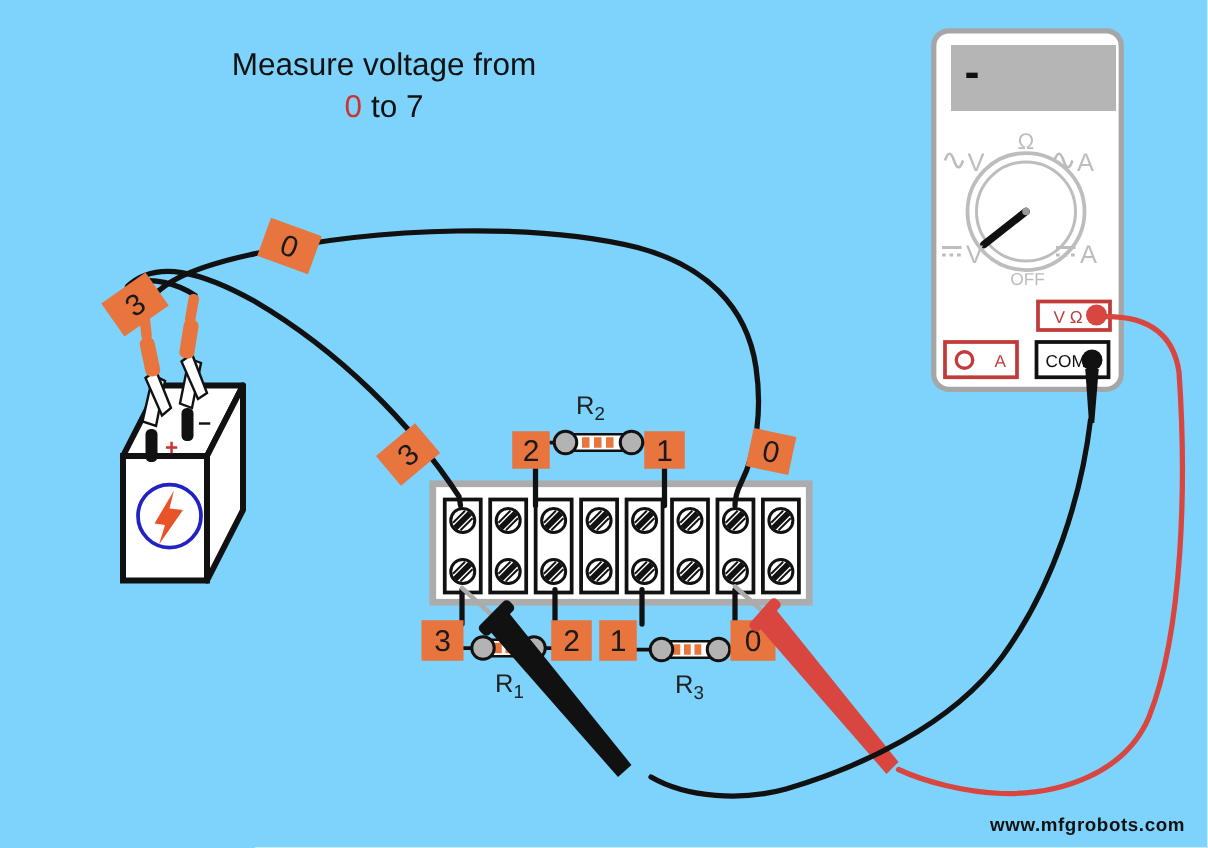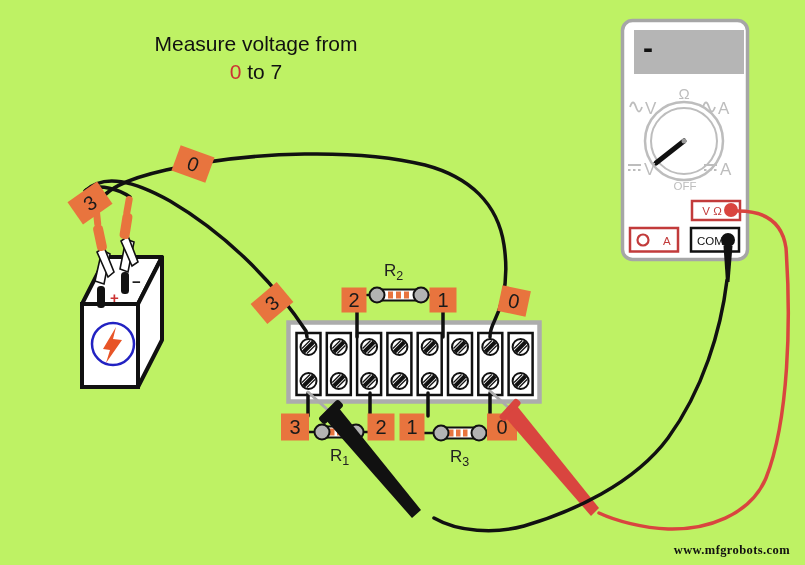--- a/index.html
+++ b/index.html
@@ -1,23 +1,23 @@
 <!DOCTYPE html>
 <html><head>
 <meta charset="utf-8">
 <style>
   html,body{margin:0;padding:0;background:#fff;}
-  .stage{position:relative;width:805px;height:565px;background:#bef264;overflow:hidden;
+  .stage{position:relative;width:805px;height:565px;background:#7dd3fc;overflow:hidden;
          font-family:"Liberation Sans",sans-serif;}
   .stage svg{position:absolute;left:0;top:0;}
   .title{position:absolute;left:128px;top:30px;width:256px;text-align:center;
          font-size:21px;color:#111;line-height:28px;}
   .title .red{color:#CC3333;}
   .watermark{position:absolute;left:660px;top:543px;width:130px;text-align:right;
-             font-family:Liberation Serif, serif;font-weight:bold;font-size:12.5px;
+             font-family:Liberation Sans, sans-serif;font-weight:bold;font-size:12.5px;
              color:#111;letter-spacing:.4px;}
   text{font-family:"Liberation Sans",sans-serif;}
 </style>
 </head>
 <body>
 
 <div class="stage">
 
   <div class="title">
     <div>Measure voltage from</div>

